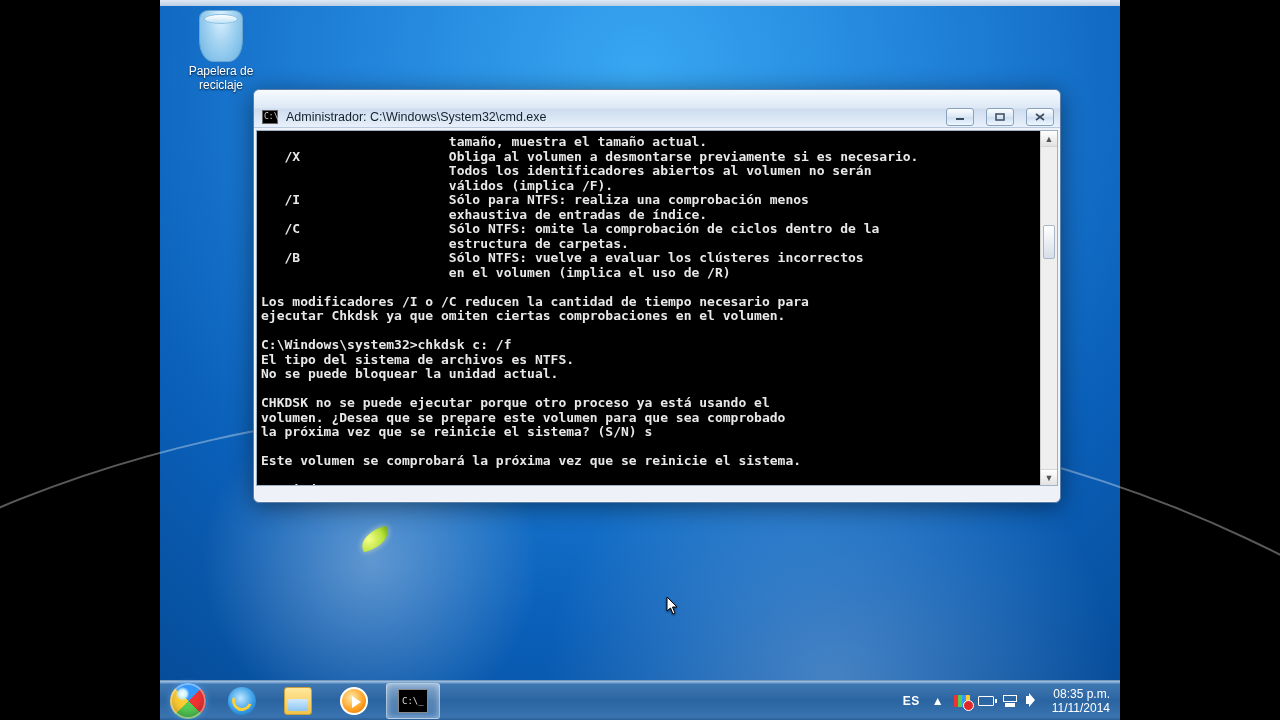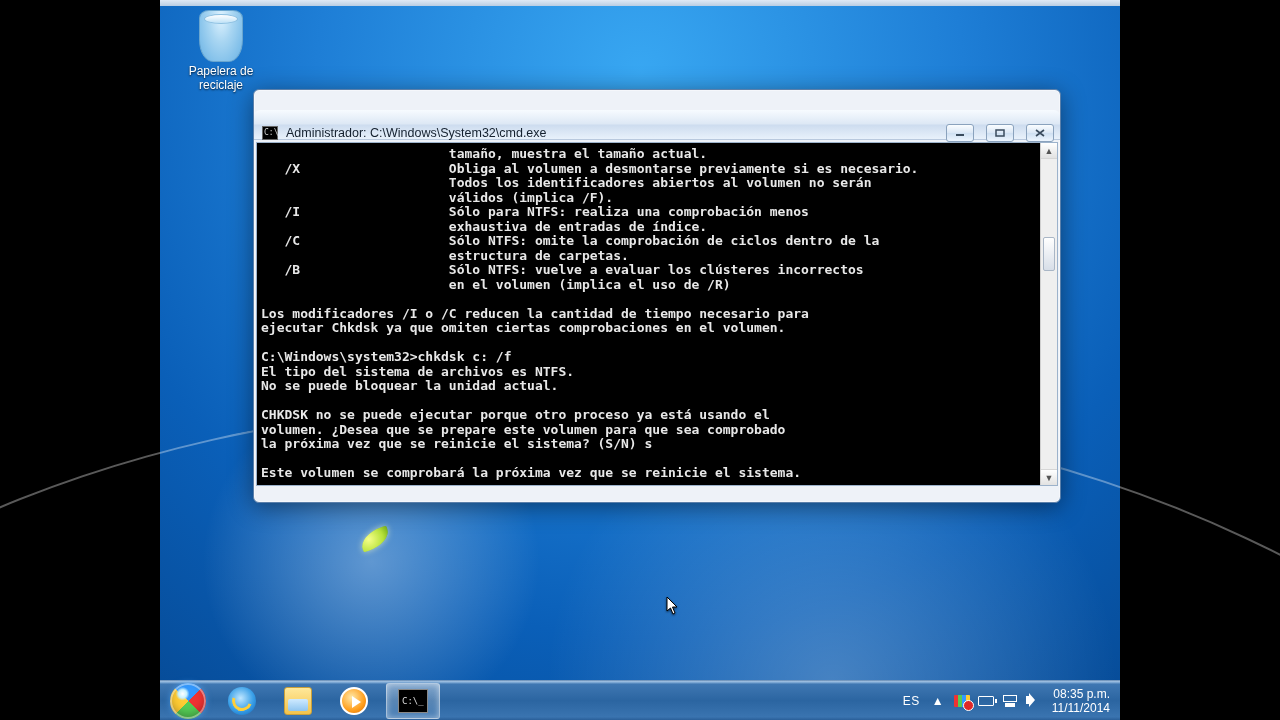--- a/index.html
+++ b/index.html
@@ -53,26 +53,25 @@
   
   .window {
     position:absolute; left:93px; top:89px; width:808px; height:414px;
     background:#eef2f8;
     border:1px solid #5a7faa;
     border-radius:6px;
     box-shadow: 0 4px 24px rgba(0,0,0,.45), 0 0 0 1px rgba(255,255,255,.4) inset;
     display:flex; flex-direction:column;
   }
   .titlebar {
-    height:30px; display:flex; align-items:center; gap:8px;
+    height:38px; display:flex; align-items:center; gap:8px;
     padding:17px 6px 0 8px;
     background:linear-gradient(#f7fbff,#dde8f5 48%,#cddcef 52%,#e8f1fb);
     border-bottom:1px solid #b9c9de;
     border-radius:6px 6px 0 0;
-    margin-top:20px;
   }
   .titlebar .appicon {
     width:16px; height:14px; background:#000; border:1px solid #666; position:relative;
   }
   .titlebar .appicon::after{content:"C:\\"; color:#ccc; font:8px/12px Consolas,monospace; position:absolute; left:1px; top:0;}
   .titlebar .title { font-size:12.5px; color:#14202e; flex:0 0 auto; }
   .titlebar .spacer { flex:1; }
   .winbtn {
     width:28px; height:18px; border:1px solid #8aa2bd; border-radius:3px;
     background:linear-gradient(#fafdff,#dce8f6 48%,#cfe0f2 52%,#eef6ff);
@@ -151,21 +150,21 @@
     background: radial-gradient(circle at 40% 35%, #ffe9a8, #ff9f1e 60%, #d76a00);
     border:2px solid #fff;
   }
   .ico-wmp::after{content:"";position:absolute;left:10px;top:7px;border-left:9px solid #fff;border-top:6px solid transparent;border-bottom:6px solid transparent;}
   .ico-cmd {
     width:30px;height:24px;background:#000;border:1px solid #888;position:relative;
   }
   .ico-cmd::after{content:"C:\\_";color:#ddd;font:9px/22px Consolas,monospace;position:absolute;left:3px;top:0;}
 
   .taskbar .right { margin-left:auto; display:flex; align-items:center; padding-right:10px; gap:10px; color:#fff; font-size:12px; }
-  .lang { font-weight:400; letter-spacing:.5px; }
+  .lang { font-weight:700; letter-spacing:.5px; }
   .tray { display:flex; align-items:center; gap:8px; }
   .tray .sm { width:16px; height:16px; display:flex; align-items:center; justify-content:center; font-size:12px; color:#fff; position:relative;}
   .chev { font-size:10px; color:#e8f2ff; }
   .flag { width:16px; height:12px; background:linear-gradient(90deg,#e33 0 25%,#5c5 0 50%,#39f 0 75%,#fc3 0 100%); border-radius:1px; position:relative;}
   .flag::after{content:"";position:absolute;right:-4px;bottom:-4px;width:9px;height:9px;background:#e02828;border-radius:50%;border:1px solid #fff;}
   .battery { width:18px;height:10px;border:1.5px solid #fff;border-radius:1px;position:relative;}
   .battery::after{content:"";position:absolute;right:-4px;top:2px;width:2px;height:4px;background:#fff;}
   .net { width:16px; height:14px; position:relative;}
   .net span{position:absolute;left:1px;right:1px;top:1px;bottom:6px;border:1.5px solid #fff;}
   .net::after{content:"";position:absolute;left:3px;right:3px;bottom:1px;top:9px;background:#fff;}

